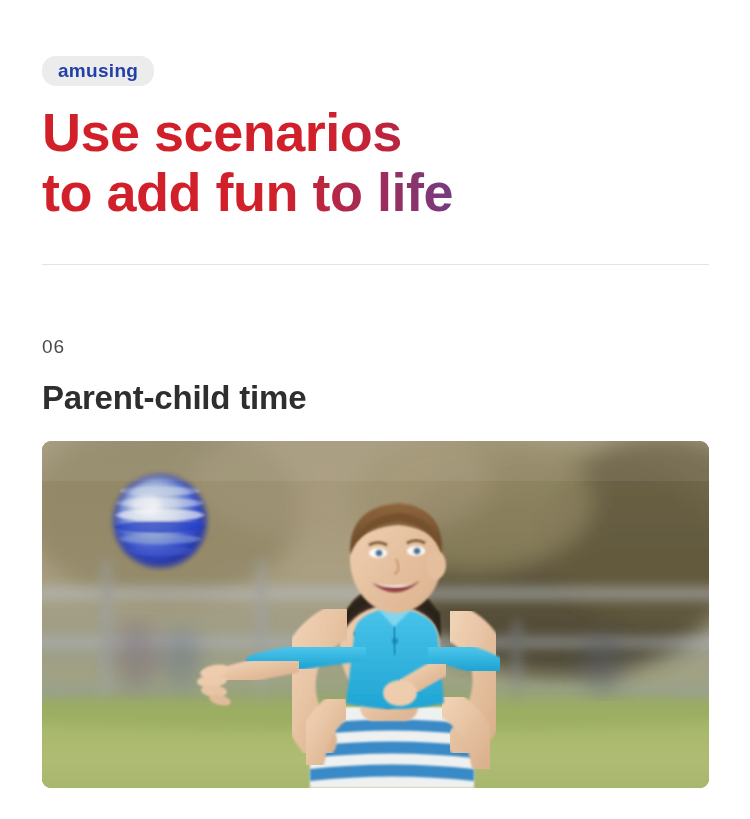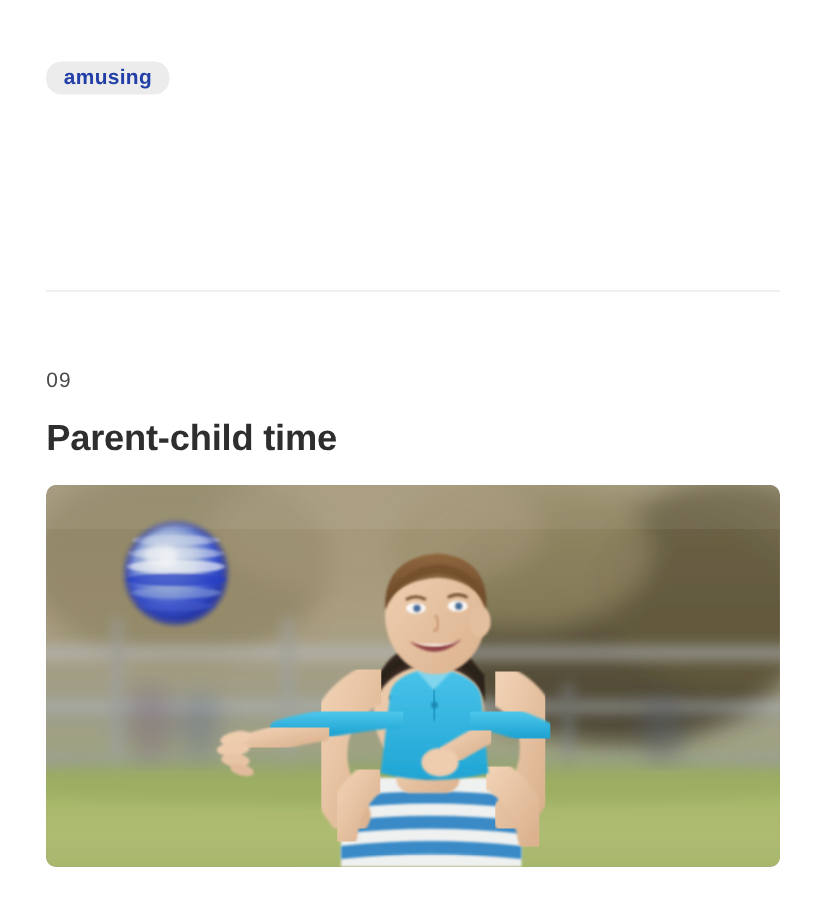--- a/index.html
+++ b/index.html
@@ -112,25 +112,27 @@
 </head>
 <body>
 
 <div id="page">
 
   <div class="badge-wrap">
     <span class="badge">amusing</span>
   </div>
 
   <div class="headline">
+    <div class="headline-line l1">Use scenarios</div>
+    <div class="headline-line l2">to add fun to life</div>
   </div>
 
   <div class="divider"></div>
 
-  <div class="section-index">09</div>
+  <div class="section-index">06</div>
   <div class="section-title">Parent-child time</div>
 
   <div class="photo">
     <svg viewBox="0 0 667 347" preserveAspectRatio="xMidYMid slice">
       <defs>
         <linearGradient id="bgSky" x1="0" y1="0" x2="0" y2="1">
           <stop offset="0%" stop-color="#9f9578"></stop>
           <stop offset="35%" stop-color="#a89c7e"></stop>
           <stop offset="60%" stop-color="#9a9b86"></stop>
           <stop offset="100%" stop-color="#a6b46e"></stop>

